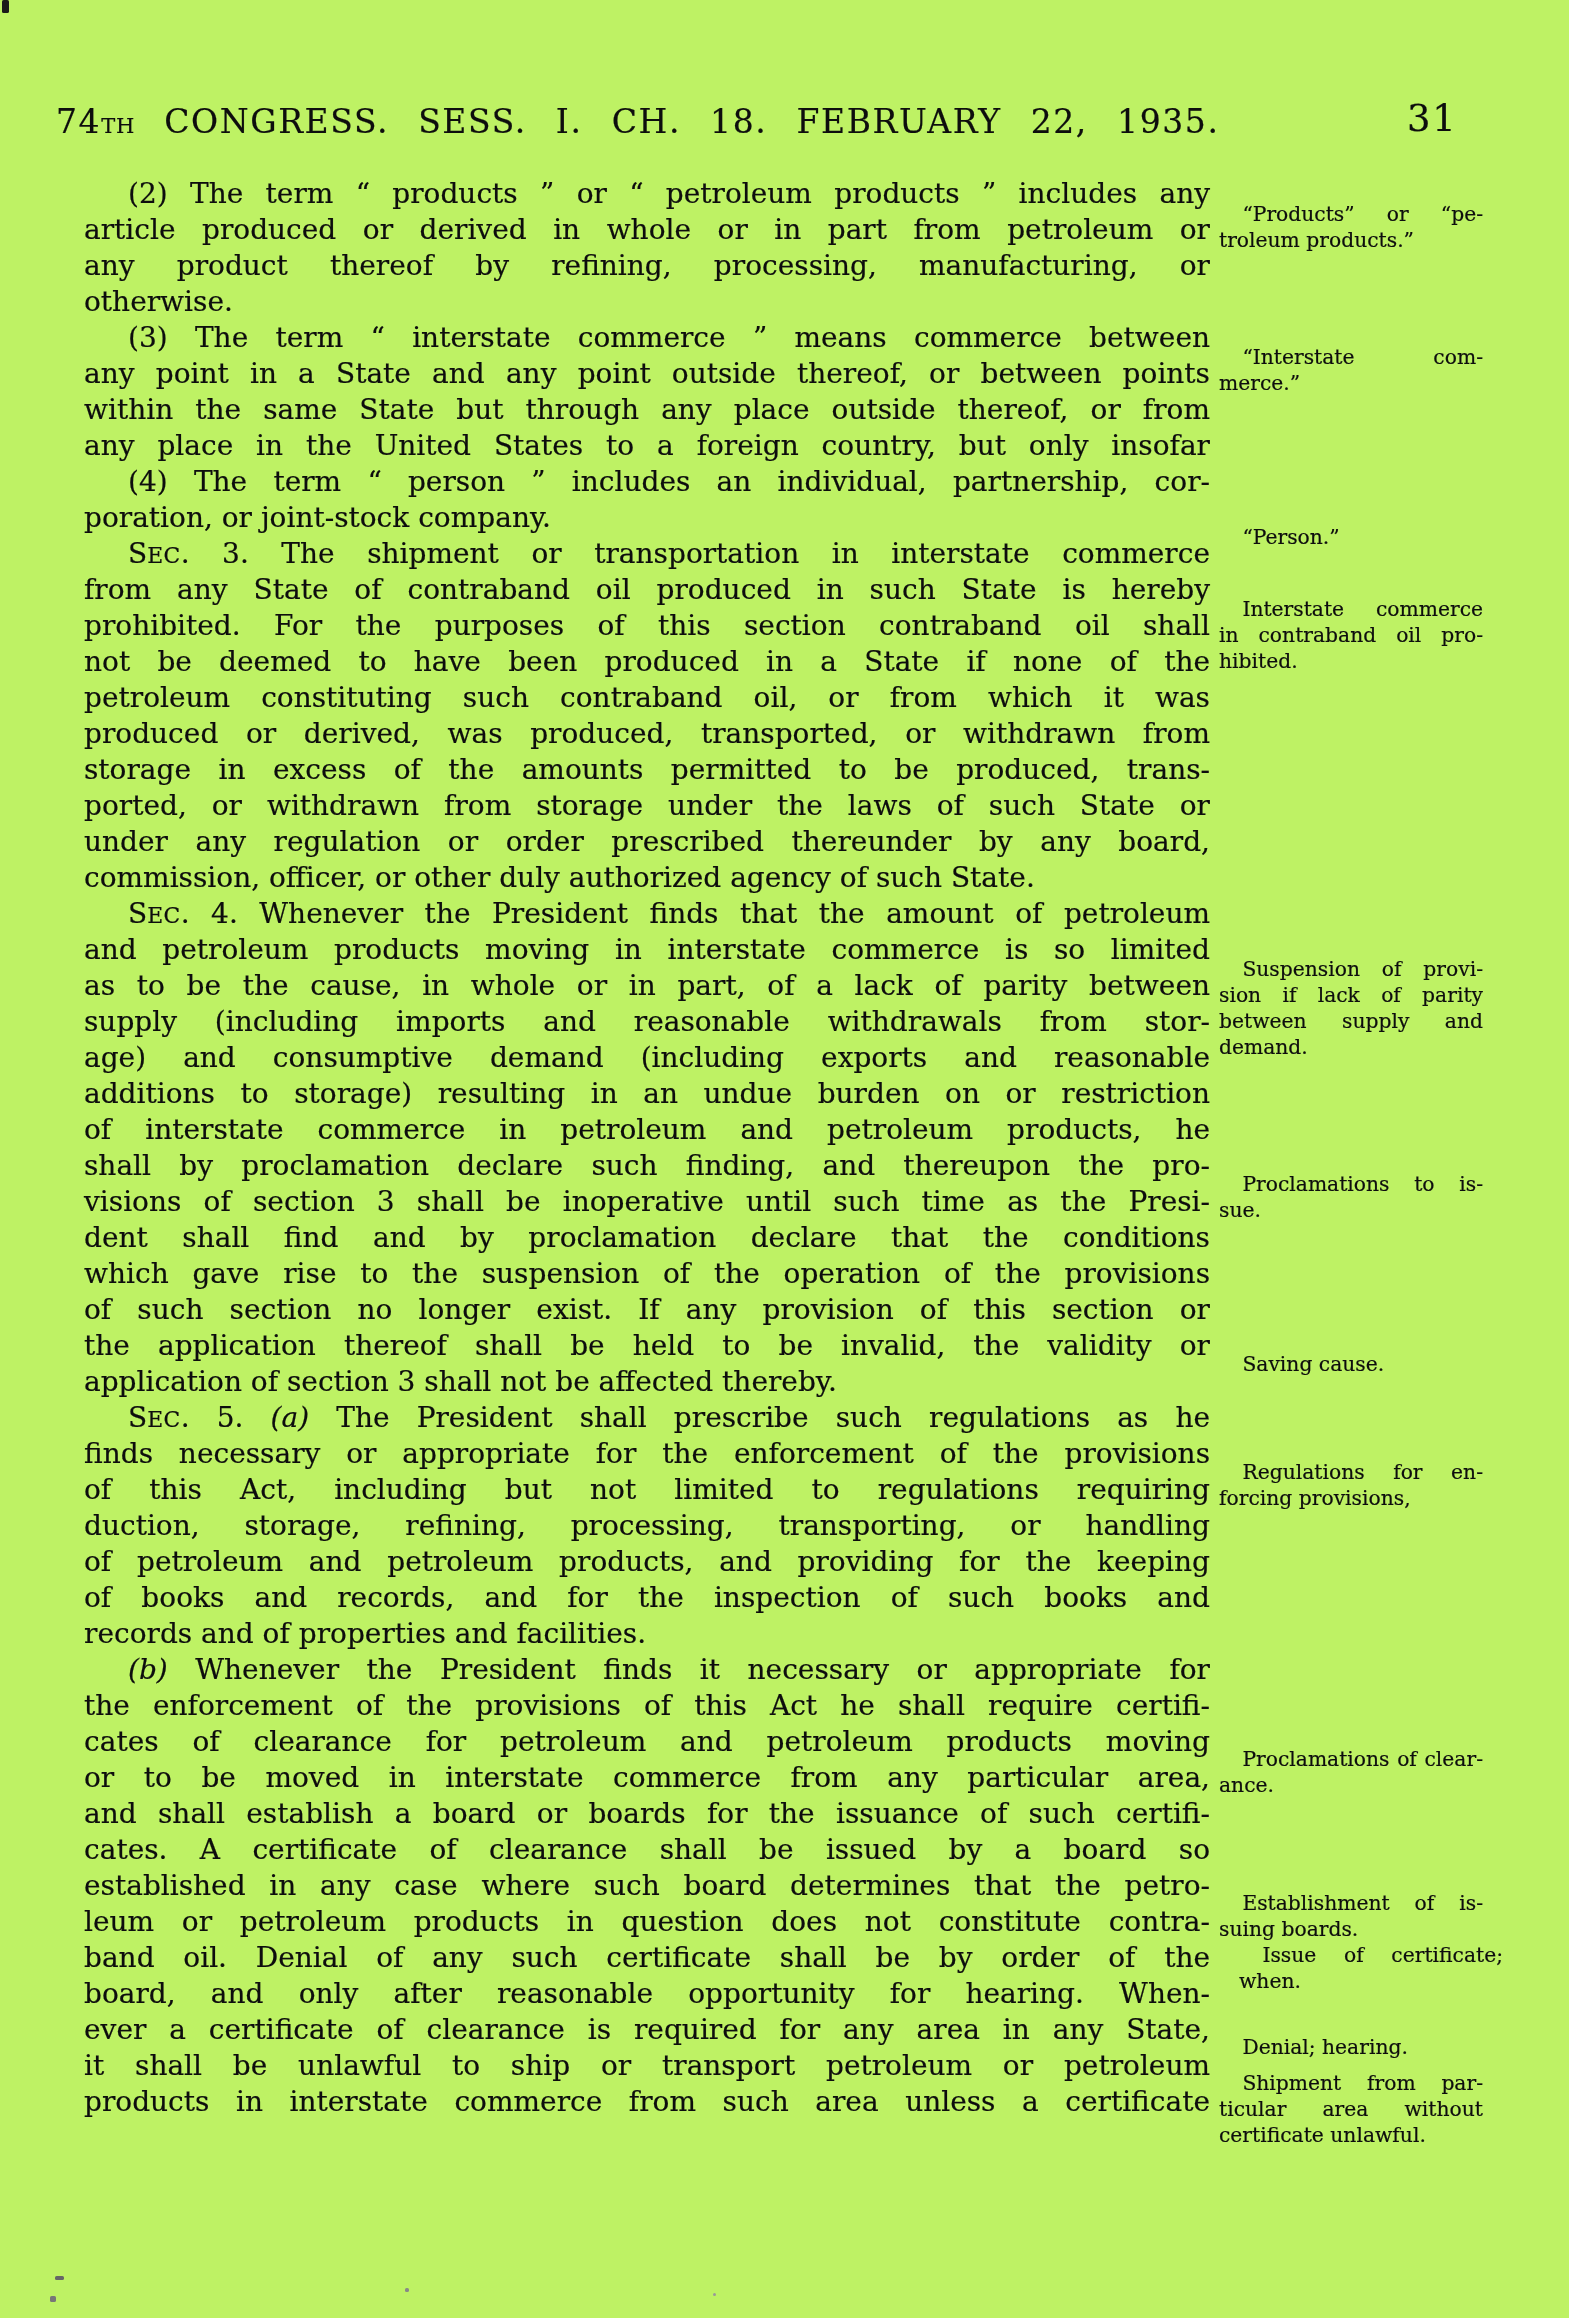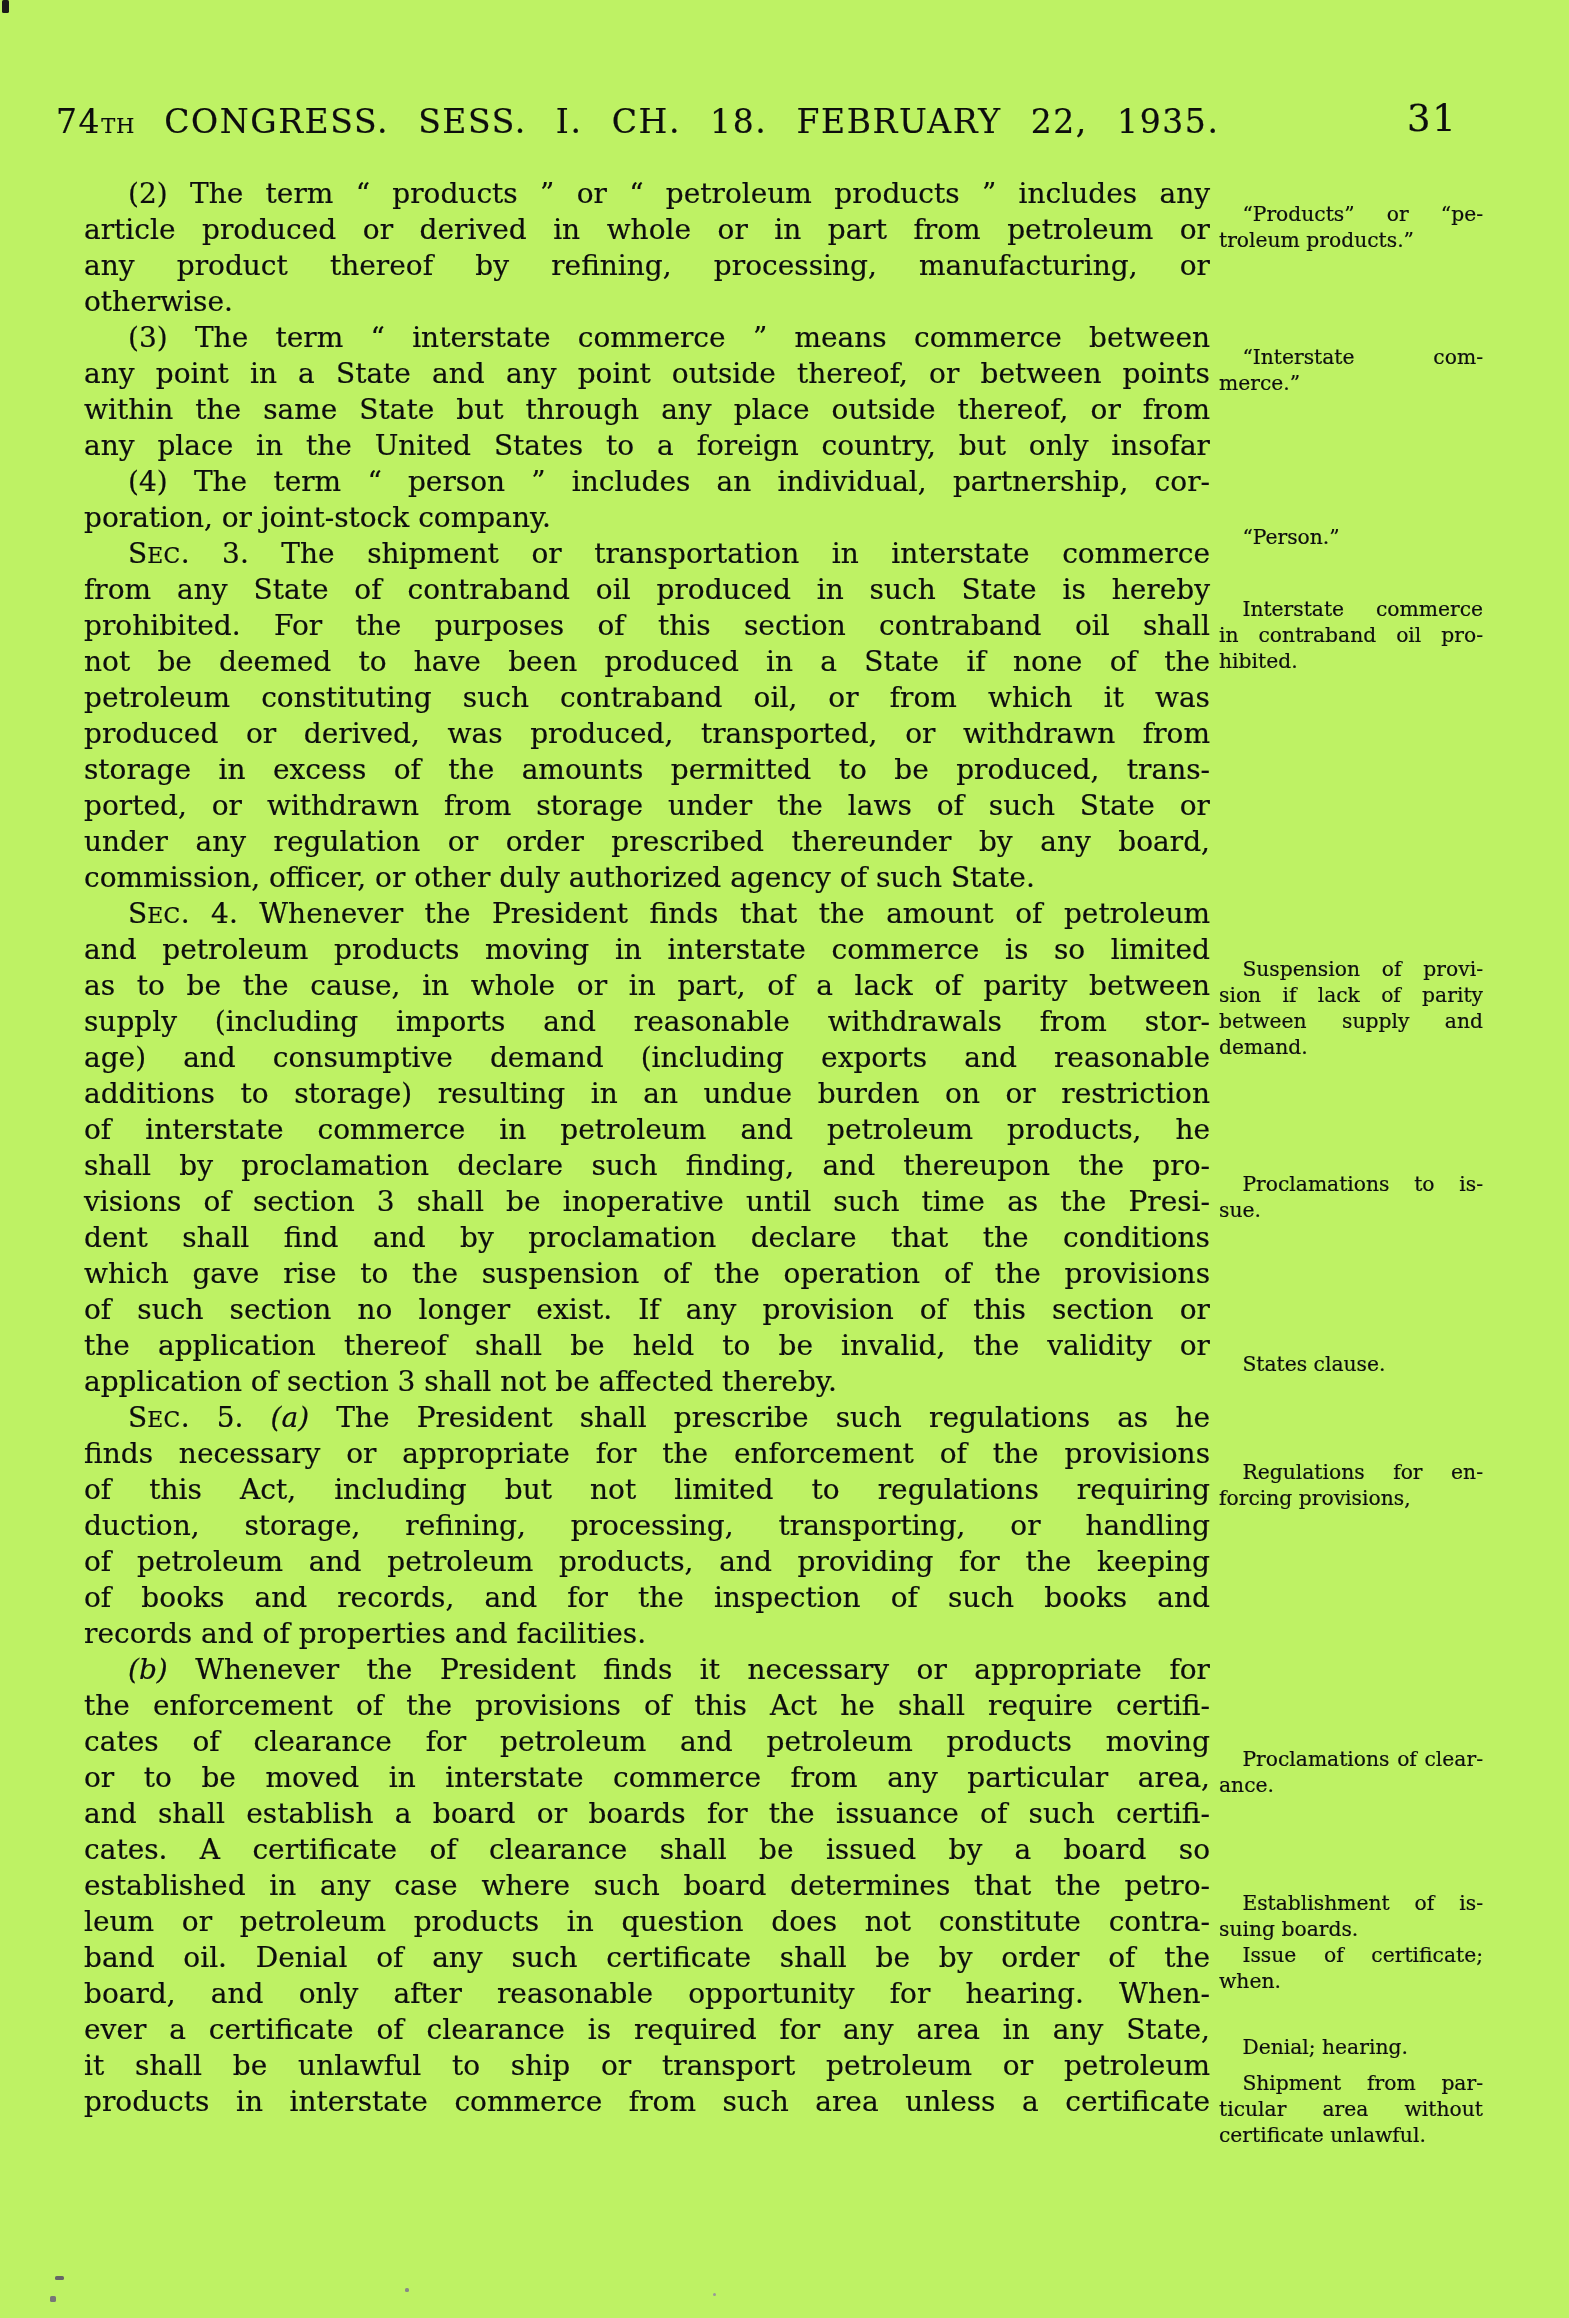--- a/index.html
+++ b/index.html
@@ -161,35 +161,35 @@
         <div class="nline nindent">Suspension of provi-</div>
         <div class="nline">sion if lack of parity</div>
         <div class="nline">between supply and</div>
         <div class="nline nlast">demand.</div>
       </div>
       <div class="note" style="top: 1154px;">
         <div class="nline nindent">Proclamations to is-</div>
         <div class="nline nlast">sue.</div>
       </div>
       <div class="note" style="top: 1334px;">
-        <div class="nline nindent nlast">States clause.</div>
+        <div class="nline nindent nlast">Saving cause.</div>
       </div>
       <div class="note" style="top: 1442px;">
         <div class="nline nindent">Regulations for en-</div>
         <div class="nline nlast">forcing provisions,</div>
       </div>
       <div class="note" style="top: 1729px;">
         <div class="nline nindent">Proclamations of clear-</div>
         <div class="nline nlast">ance.</div>
       </div>
       <div class="note" style="top: 1873px;">
         <div class="nline nindent">Establishment of is-</div>
         <div class="nline nlast">suing boards.</div>
       </div>
-      <div class="note" style="top: 1925px;">
+      <div class="note" style="top: 1925px; margin-left: 20px;">
         <div class="nline nindent">Issue of certificate;</div>
         <div class="nline nlast">when.</div>
       </div>
       <div class="note" style="top: 2017px;">
         <div class="nline nindent nlast">Denial; hearing.</div>
       </div>
       <div class="note" style="top: 2053px;">
         <div class="nline nindent">Shipment from par-</div>
         <div class="nline">ticular area without</div>
         <div class="nline nlast">certificate unlawful.</div>

